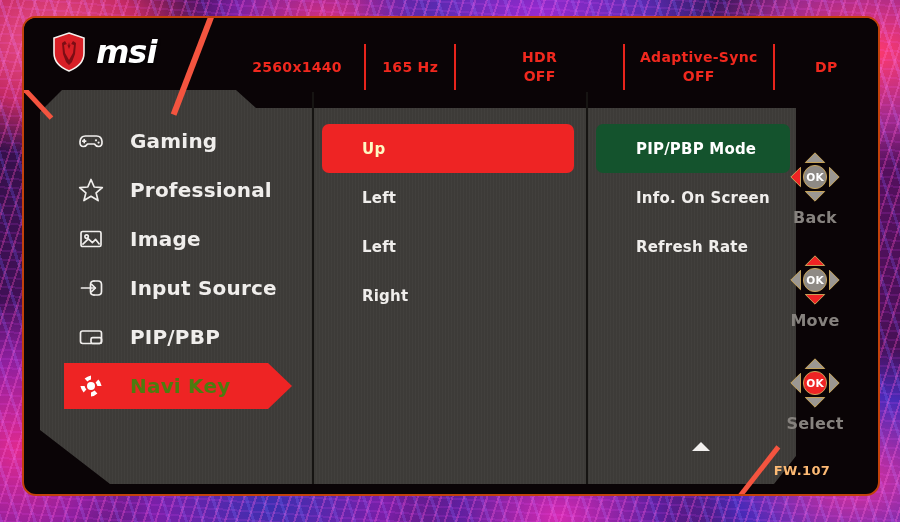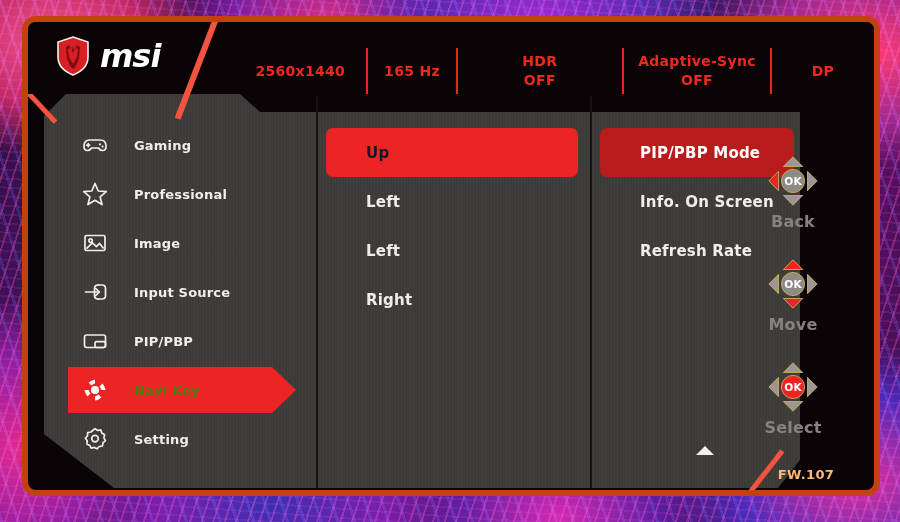--- a/index.html
+++ b/index.html
@@ -38,21 +38,21 @@
         transparent 2px, transparent 9px);
     mix-blend-mode: screen;
   }
 
   
   #osd {
     position: absolute;
     left: 22px; top: 16px;
     width: 858px; height: 480px;
     background: #0a0406;
-    border: 6px solid #c2410c;
+    border: 2px solid #c2410c;
     border-radius: 14px;
     overflow: hidden;
   }
   
   #osd-cut-bl {
     position: absolute; left: -2px; bottom: -2px;
     width: 108px; height: 72px;
     background: transparent;
     border-bottom: 72px solid transparent;
     border-right: 108px solid transparent;
@@ -174,21 +174,21 @@
     margin-bottom: 3px;
   }
   .nav-item .nav-icon {
     width: 30px; height: 30px;
     display: flex; align-items: center; justify-content: center;
     margin-right: 24px;
     flex: 0 0 auto;
   }
   .nav-item .nav-label {
     color: #f0eeec;
-    font-size: 13px;
+    font-size: 20px;
     font-weight: bold;
     letter-spacing: 0.2px;
     font-family: "DejaVu Sans", sans-serif;
   }
   .nav-item.selected .nav-bg {
     position: absolute;
     left: 24px; top: 0;
     width: 228px; height: 46px;
     background: #ee2424;
     z-index: -1;
@@ -214,39 +214,39 @@
     border-radius: 7px;
     color: #f0eeec;
     font-size: 15px;
     font-weight: bold;
     letter-spacing: 0.2px;
     font-family: "DejaVu Sans", sans-serif;
     margin-bottom: 0px;
   }
   #col2 .opt-item { width: 252px; }
   #col3 .opt-item { width: 194px; }
-  #col2 .opt-item.selected { background: #ee2424; color: #0f172a; }
-  #col3 .opt-item.selected { background: #b91c1c; color: #ffffff; }
+  #col2 .opt-item.selected { background: #ee2424; color: #fef9c3; }
+  #col3 .opt-item.selected { background: #14532d; color: #ffffff; }
 
   #scroll-up-indicator {
     position: absolute; left: 668px; top: 424px;
     width: 0; height: 0;
     border-left: 9px solid transparent;
     border-right: 9px solid transparent;
     border-bottom: 9px solid #f2f0ee;
     z-index: 15;
   }
 
   
   #nav-hints {
     position: absolute; left: 736px; top: 72px;
     width: 84px; height: 406px;
     z-index: 14;
     display: flex; flex-direction: column;
-    align-items: flex-start;
+    align-items: flex-end;
     padding-top: 58px;
   }
   .hint-block {
     display: flex; flex-direction: column;
     align-items: center;
     margin-bottom: 24px;
   }
   .hint-block .joy { width: 58px; height: 58px; display: block; }
   .hint-block .hint-label {
     margin-top: 2px;
@@ -383,33 +383,20 @@
           <circle cx="14" cy="14" r="4" fill="#ffffff" stroke="none"></circle>
           <path d="M14 3.4 Q10.3 4.1 7.6 6.6 L10.4 9.4 Q11.9 8.1 14 7.6 Z" fill="#ffffff" stroke="none"></path>
           <path d="M14 24.6 Q17.7 23.9 20.4 21.4 L17.6 18.6 Q16.1 19.9 14 20.4 Z" fill="#ffffff" stroke="none"></path>
           <path d="M3.4 14 Q4.1 17.7 6.6 20.4 L9.4 17.6 Q8.1 16.1 7.6 14 Z" fill="#ffffff" stroke="none"></path>
           <path d="M24.6 14 Q23.9 10.3 21.4 7.6 L18.6 10.4 Q19.9 11.9 20.4 14 Z" fill="#ffffff" stroke="none"></path>
         </svg>
       </span>
       <span class="nav-label">Navi Key</span>
     </div>
 
-    <div class="nav-item">
-      <div class="nav-bg"></div>
-      <span class="nav-icon">
-        <svg viewBox="0 0 28 28" width="28" height="28" fill="none" stroke="#f0eeec" stroke-width="1.7" stroke-linejoin="round">
-          <path d="M14 3.6 L16.6 5.5 L19.8 4.9 L20.8 8 L23.6 9.7 L22.9 12.9
-                   L24.4 15.7 L21.9 17.8 L21.5 21 L18.3 21.5 L16 23.8
-                   L13.2 22.4 L10.2 23.2 L8.8 20.4 L5.9 19 L6.2 15.8
-                   L4.4 13.2 L6.5 10.8 L6.7 7.6 L9.9 7 Z"></path>
-          <circle cx="14" cy="13.6" r="3.3"></circle>
-        </svg>
-      </span>
-      <span class="nav-label">Setting</span>
-    </div>
   </div>
 
   <div id="col2">
     <div class="opt-item selected">
       <span>Up</span>
     </div>
     <div class="opt-item">
       <span>Left</span>
     </div>
     <div class="opt-item">

